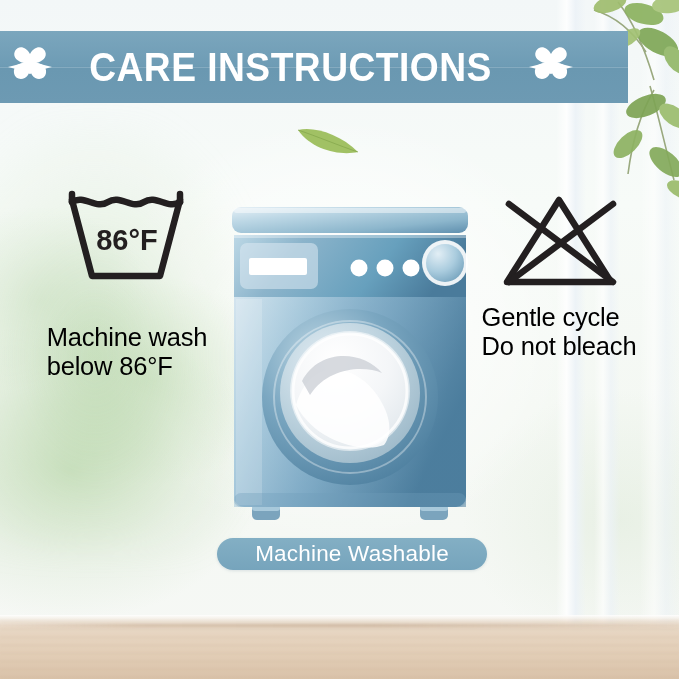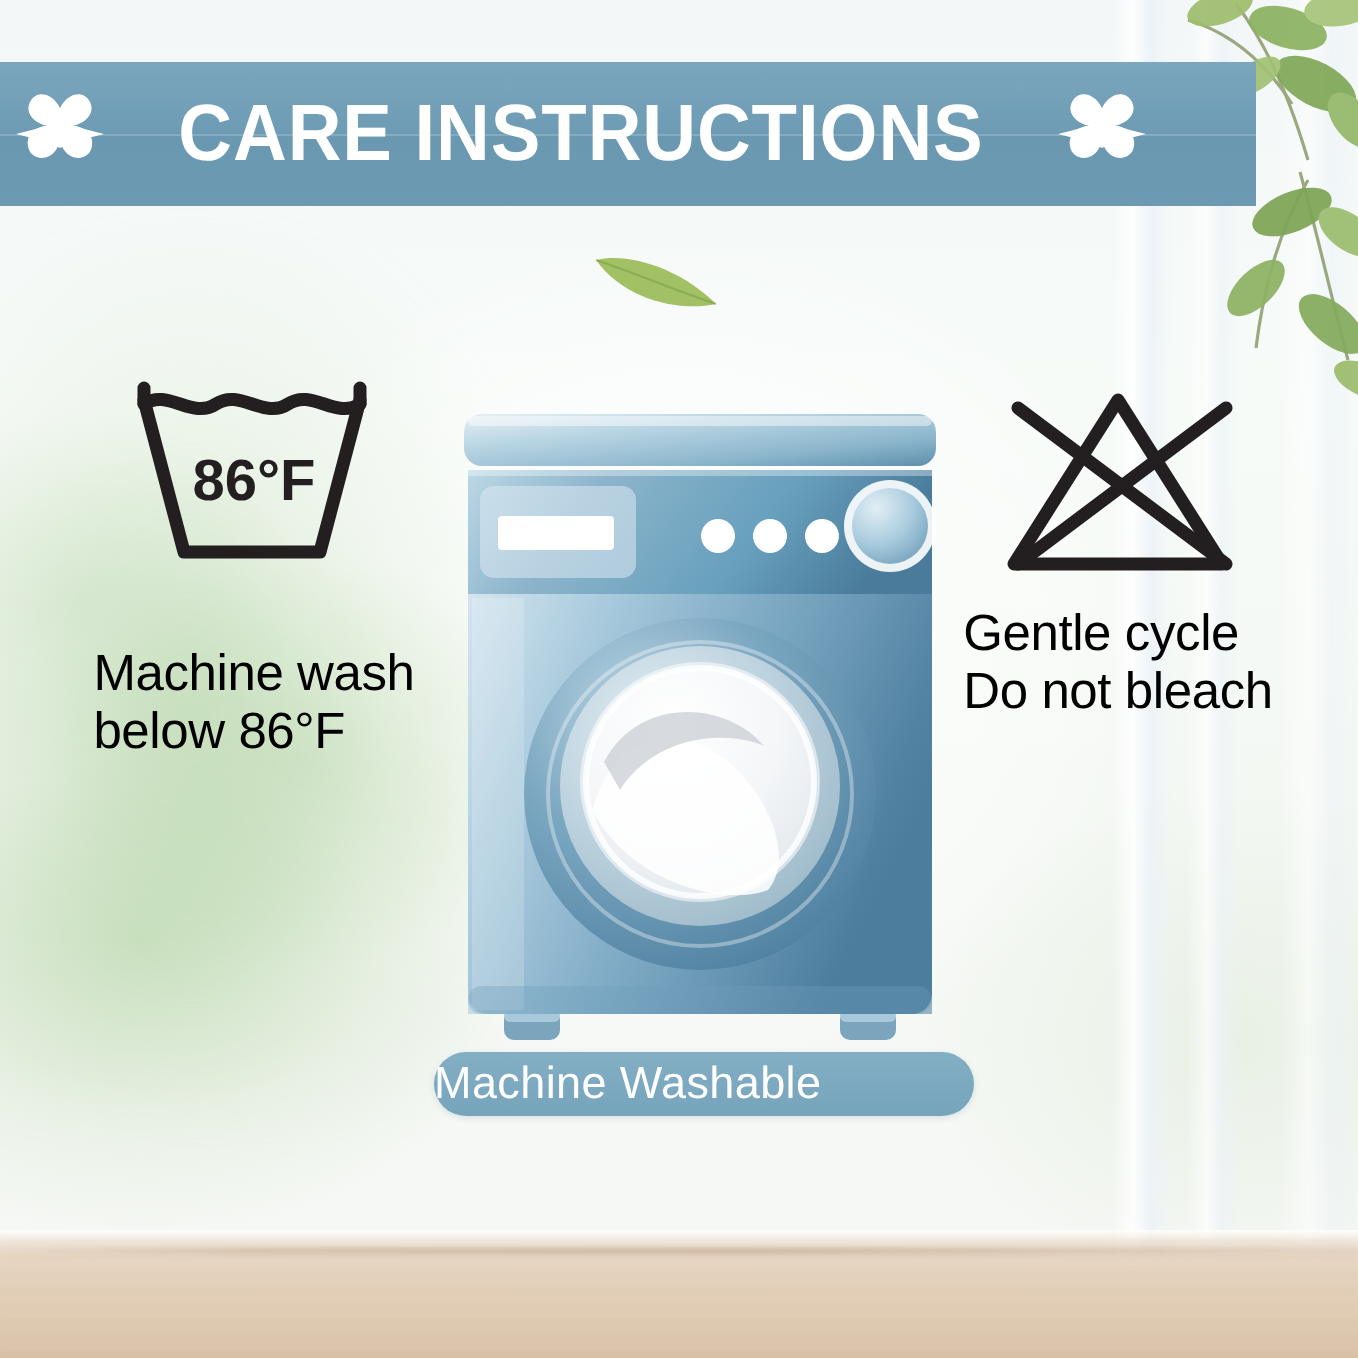--- a/index.html
+++ b/index.html
@@ -145,27 +145,28 @@
     top: 205px;
     width: 252px;
     height: 335px;
     z-index: 5;
   }
 
   
   #badge {
     position: absolute;
     left: 217px;
-    top: 526px;
+    top: 538px;
     width: 270px;
     height: 32px;
     border-radius: 16px;
     background: linear-gradient(180deg, #83afc4 0%, #76a4bc 100%);
     display: flex;
     align-items: center;
+    justify-content: center;
     z-index: 7;
     box-shadow: 0 1px 3px rgba(90,120,140,0.18);
   }
   #badge span {
     color: #ffffff;
     font-size: 22.5px;
     letter-spacing: 0.2px;
     line-height: 1;
   }
 </style>

